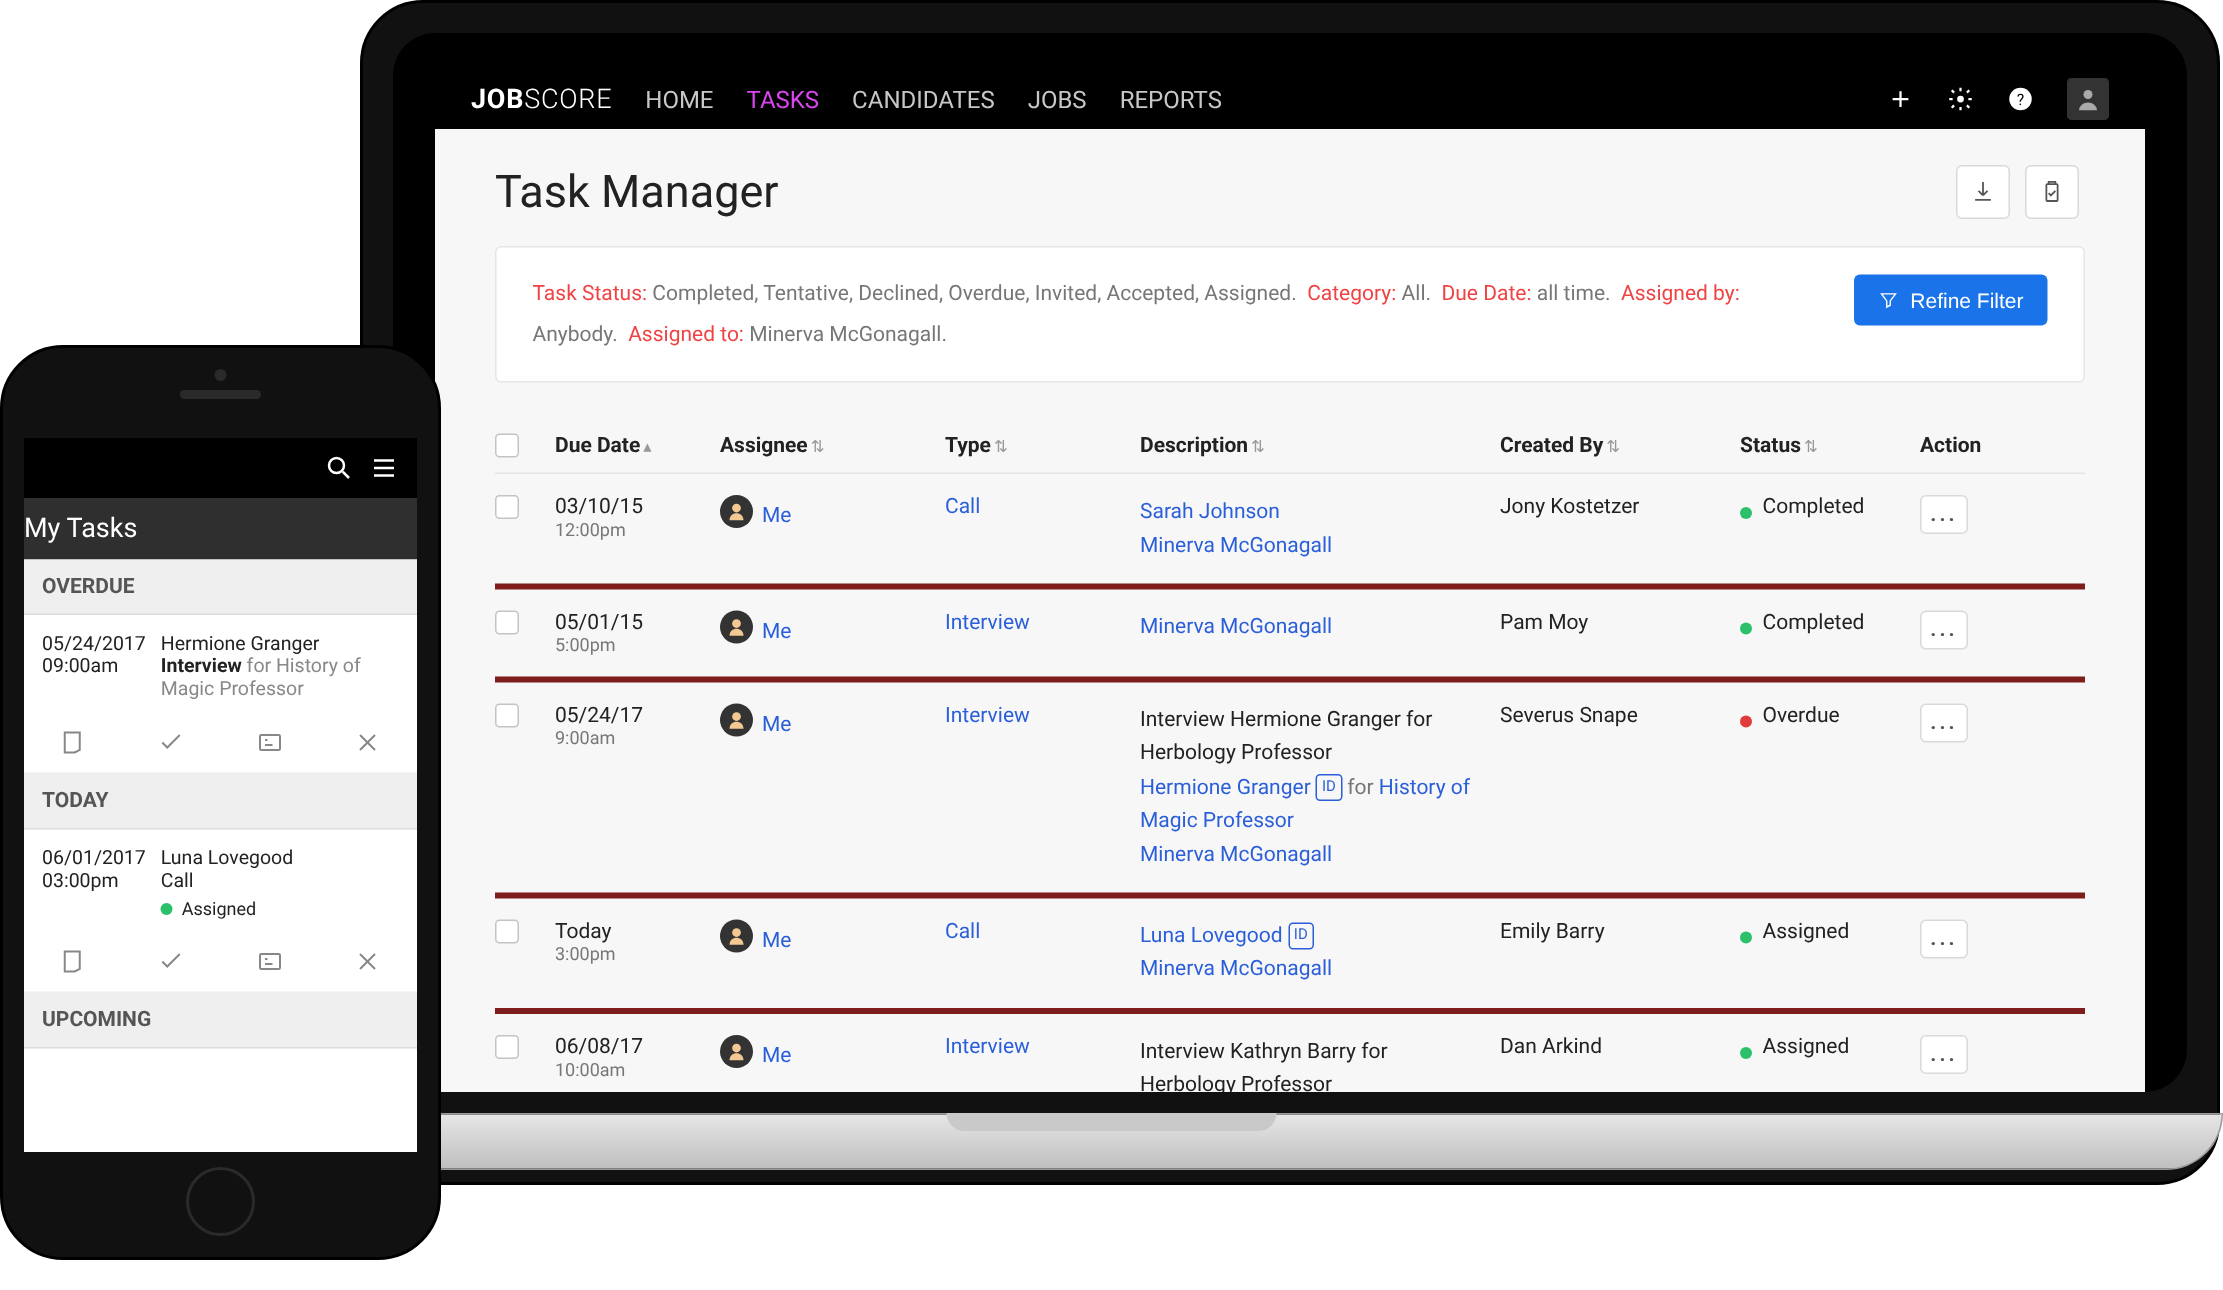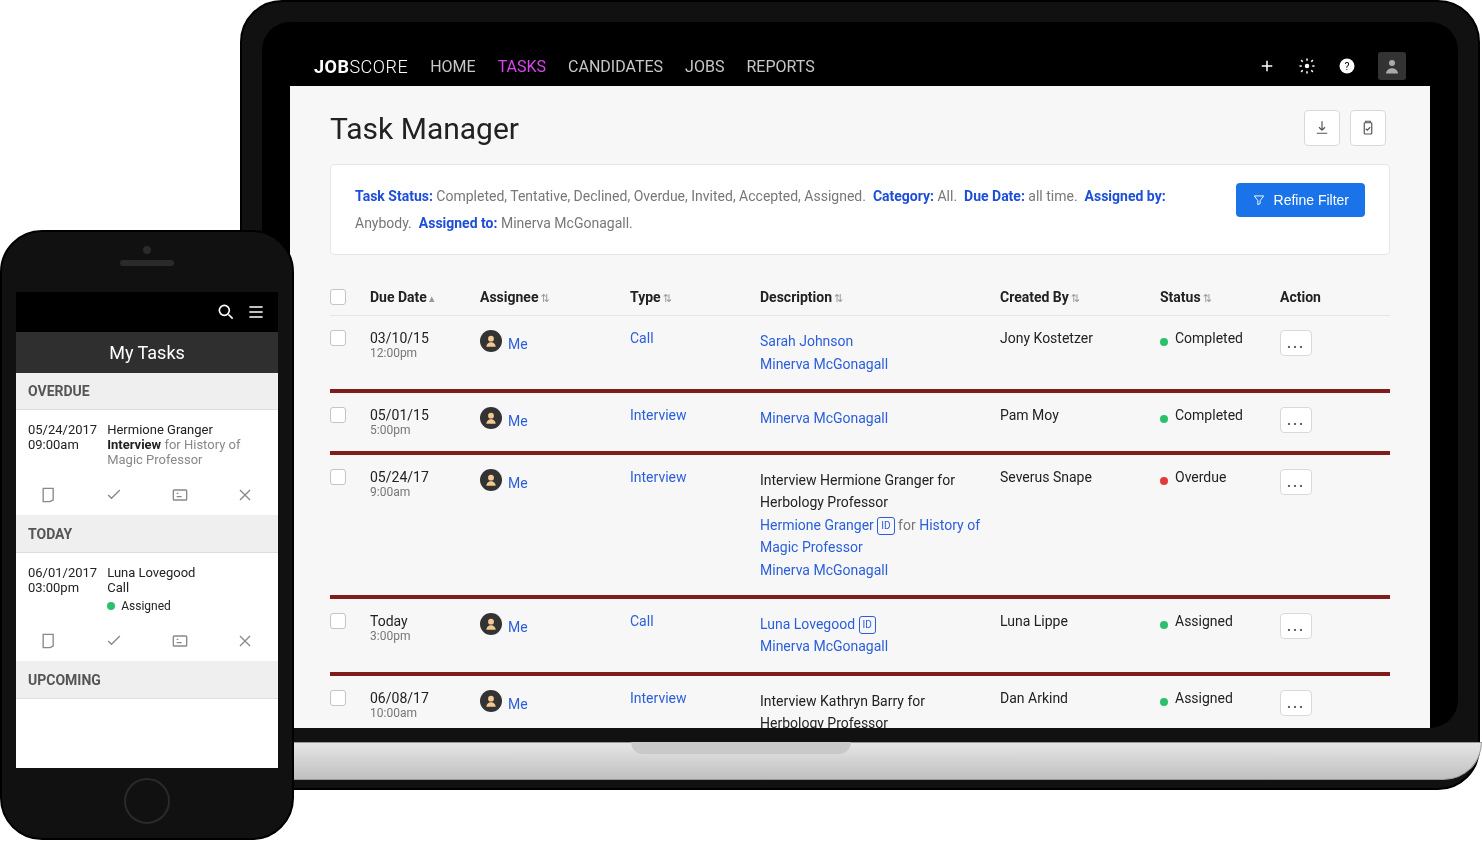--- a/index.html
+++ b/index.html
@@ -21,21 +21,21 @@
 .search-box{width:200px;height:26px;background:#fff;border-radius:3px;display:flex;align-items:center;padding:0 8px;color:#888;font-size:13px}
 .avatar-top{width:28px;height:28px;background:#333;border-radius:3px;display:flex;align-items:center;justify-content:center}
 .avatar-top svg{width:18px;height:18px;fill:#aaa}
 .page{padding:24px 40px;background:#f7f7f7;height:calc(100% - 40px);overflow:hidden}
 .page-title{font-size:30px;font-weight:400;margin:0 4px 18px 0;color:#222;display:flex;align-items:flex-end}
 .page-title .spacer{flex:1}
 .title-btn{width:36px;height:36px;border:1px solid #d9d9d9;border-radius:4px;margin-left:10px;display:flex;align-items:center;justify-content:center;background:#fff;cursor:pointer}
 .title-btn svg{width:18px;height:18px;fill:none;stroke:#555;stroke-width:1.6}
 .filter-card{background:#fff;border:1px solid #e6e6e6;border-radius:4px;padding:18px 24px;display:flex;align-items:flex-start;gap:20px}
 .filter-text{font-size:14px;color:#777;line-height:1.9;flex:1}
-.filter-text .k{font-weight:700;color:#1d4ed8}
+.filter-text .k{font-weight:400;color:#ef4444}
 .refine-btn{background:#1a73e8;color:#fff;border:none;border-radius:4px;padding:9px 16px;font-size:14px;display:flex;align-items:center;gap:8px;cursor:pointer;white-space:nowrap}
 .refine-btn svg{width:14px;height:14px;fill:none;stroke:#fff;stroke-width:1.6}
 .table{margin-top:24px}
 .table-head,.table-row{display:grid;grid-template-columns:30px 100px 140px 120px 230px 150px 110px 60px;gap:10px;align-items:flex-start;font-size:14px}
 .table-head{font-weight:700;color:#222;padding:10px 0;border-bottom:1px solid #e6e6e6}
 .table-head .sort{color:#999;font-weight:400;margin-left:2px;font-size:11px}
 .table-row{padding:14px 0;border-bottom:4px solid #7f1d1d;color:#222}
 .chk{width:16px;height:16px;border:1px solid #c4c4c4;border-radius:3px;cursor:pointer;background:#fff}
 .date .t{color:#222}
 .date .s{font-size:12px;color:#777}
@@ -53,21 +53,21 @@
 .action-btn{width:32px;height:26px;border:1px solid #d9d9d9;border-radius:4px;display:flex;align-items:center;justify-content:center;background:#fff;cursor:pointer;letter-spacing:2px;font-weight:700;color:#555}
 
 .phone{position:absolute;left:0;top:230px;width:294px;height:610px;background:#111;border-radius:42px;border:2px solid #000;padding:60px 14px 70px 14px}
 .phone-speaker{position:absolute;left:50%;top:28px;transform:translateX(-50%);width:54px;height:6px;border-radius:3px;background:#2a2a2a}
 .phone-camera{position:absolute;left:50%;top:14px;transform:translateX(-50%);width:8px;height:8px;border-radius:50%;background:#2a2a2a}
 .phone-home{position:absolute;left:50%;bottom:14px;transform:translateX(-50%);width:46px;height:46px;border-radius:50%;border:2px solid #2a2a2a}
 .phone-screen{width:100%;height:100%;background:#fff;overflow:hidden}
 .p-top{height:40px;background:#000;display:flex;align-items:center;padding:0 12px;gap:10px}
 .p-top .logo{font-size:16px}
 .p-icon{width:20px;height:20px;fill:#fff;stroke:#fff;cursor:pointer}
-.p-title{background:#2f2f2f;color:#fff;text-align:center;padding:10px 0;font-size:18px}
+.p-title{background:#2f2f2f;color:#fff;padding:10px 0;font-size:18px}
 .p-section{background:#efefef;color:#555;font-weight:700;padding:10px 12px;font-size:14px;border-bottom:1px solid #ddd}
 .p-item{display:flex;gap:10px;padding:12px 12px 8px;font-size:13px}
 .p-date{color:#222}
 .p-body{flex:1;color:#222}
 .p-body .sub{color:#888}
 .p-status{display:flex;align-items:center;gap:6px;font-size:12px;margin-top:4px}
 .p-actions{display:flex;justify-content:space-around;padding:10px 0;border-bottom:1px solid #eee}
 .p-actions svg{width:20px;height:20px;fill:none;stroke:#888;stroke-width:1.6;cursor:pointer}
 </style>
 </head>
@@ -241,21 +241,21 @@
                   <span class="avatar-img">
                     <svg viewBox="0 0 24 24">
                       <circle cx="12" cy="8" r="5"></circle>
                       <path d="M4 22c0-5 4-8 8-8s8 3 8 8"></path>
                     </svg>
                   </span>
                   <span class="link">Me</span>
                 </div>
                 <div class="link">Call</div>
                 <div class="desc"><span class="link">Luna Lovegood</span> <span class="id-badge">ID</span> <div class="link">Minerva McGonagall</div></div>
-                <div>Luna Lippe</div>
+                <div>Emily Barry</div>
                 <div class="status">
                   <span class="dot green"></span>
                   <span>Assigned</span>
                 </div>
                 <div>
                   <div class="action-btn">...</div>
                 </div>
               </div>
               <div class="table-row">
                 <div class="chk"></div>

